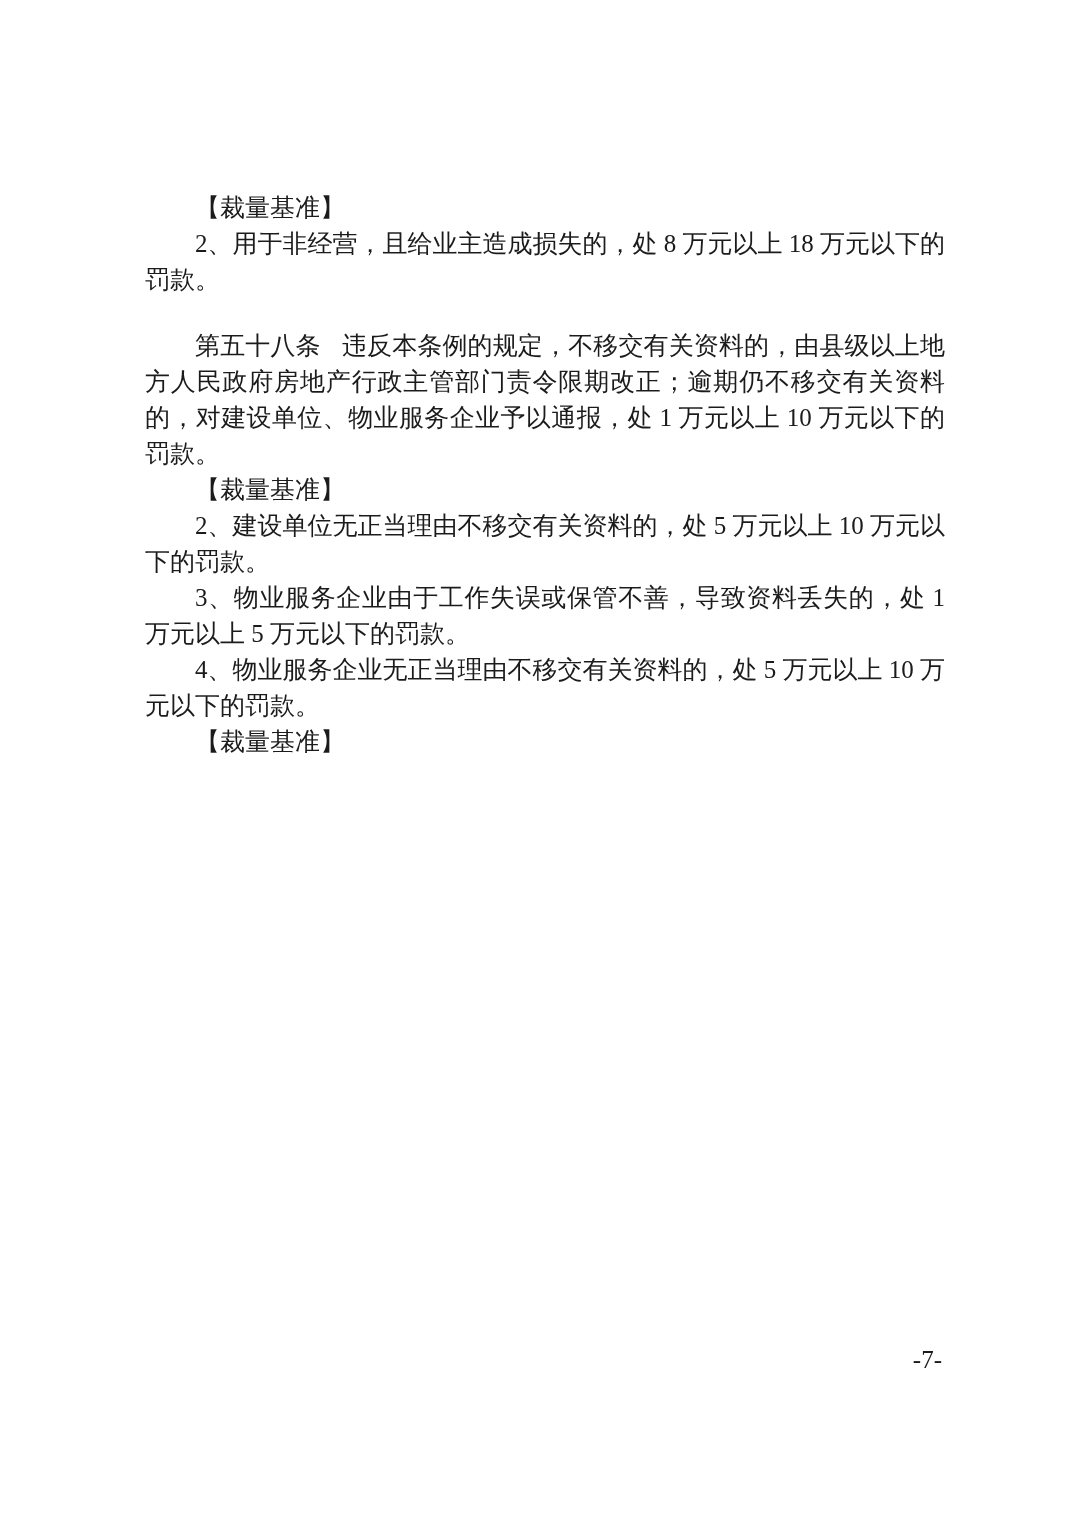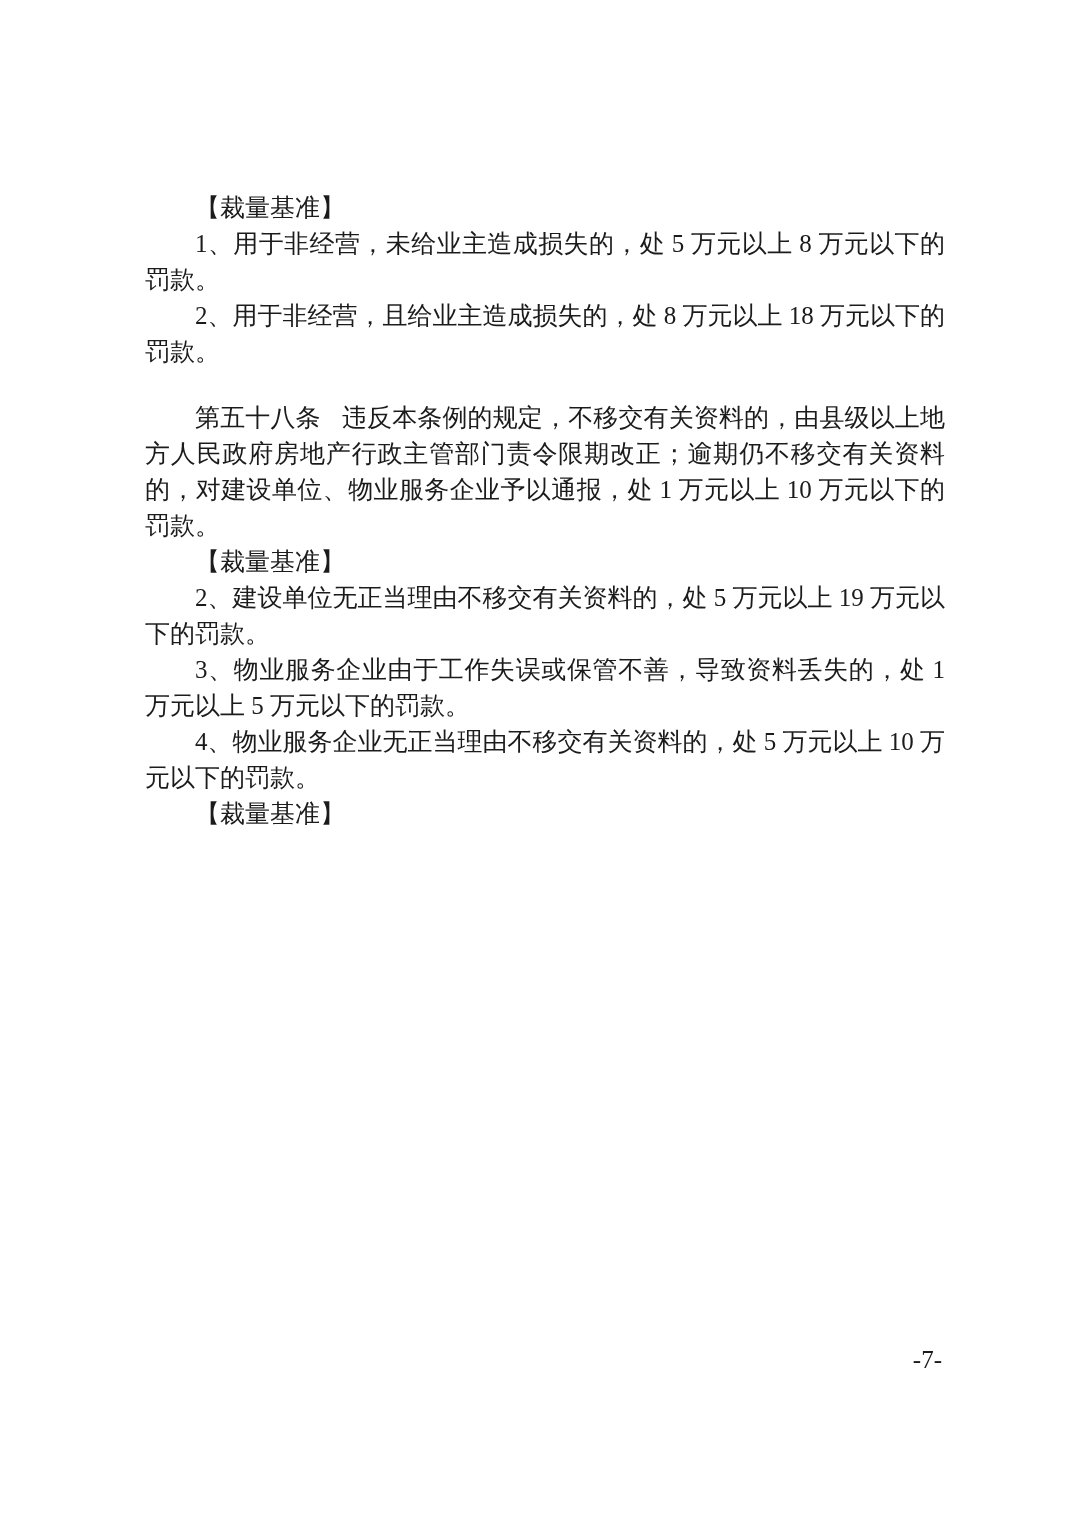--- a/index.html
+++ b/index.html
@@ -44,28 +44,27 @@
     color: #1b1b1b;
     text-indent: 0;
   }
 </style>
 </head>
 <body>
 
 <div class="page">
 
   <p class="para benchmark-heading">【裁量基准】</p>
-  <p class="para">1、用于非经营，未给业主造成损失的，处 5 万元以上 8 万元以下的罚款。</p>
   <p class="para">2、用于非经营，且给业主造成损失的，处 8 万元以上 18 万元以下的罚款。</p>
 
   <p class="para block-gap">
     <span class="art-no">第五十八条</span><span>违反本条例的规定，不移交有关资料的，由县级以上地方人民政府房地产行政主管部门责令限期改正；逾期仍不移交有关资料的，对建设单位、物业服务企业予以通报，处 1 万元以上 10 万元以下的罚款。</span>
   </p>
   <p class="para benchmark-heading">【裁量基准】</p>
-  <p class="para">2、建设单位无正当理由不移交有关资料的，处 5 万元以上 19 万元以下的罚款。</p>
+  <p class="para">2、建设单位无正当理由不移交有关资料的，处 5 万元以上 10 万元以下的罚款。</p>
   <p class="para">3、物业服务企业由于工作失误或保管不善，导致资料丢失的，处 1 万元以上 5 万元以下的罚款。</p>
   <p class="para">4、物业服务企业无正当理由不移交有关资料的，处 5 万元以上 10 万元以下的罚款。</p>
 
   <p class="para benchmark-heading">【裁量基准】</p>
 
   <div class="footer-page-num">-7-</div>
 
 </div>
 
 </body></html>

